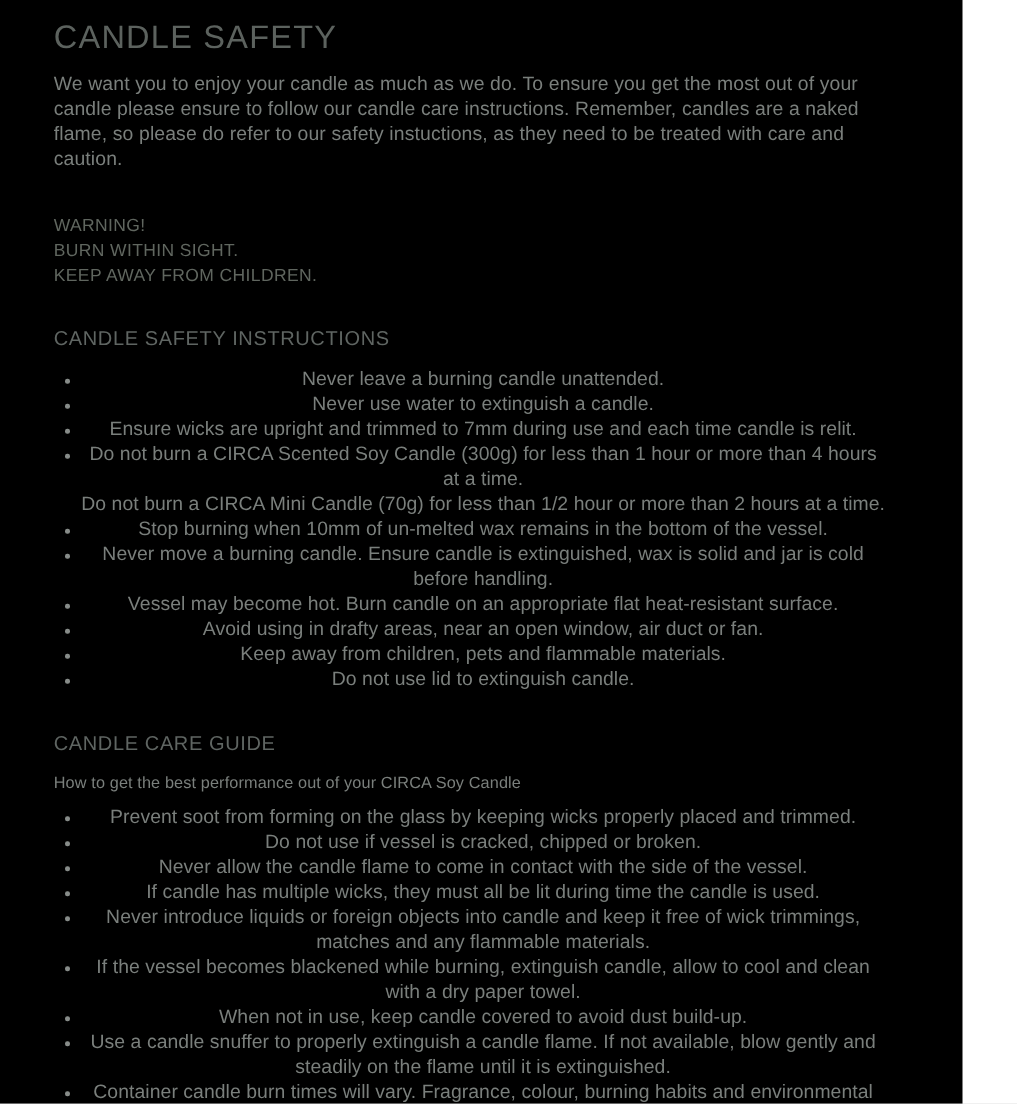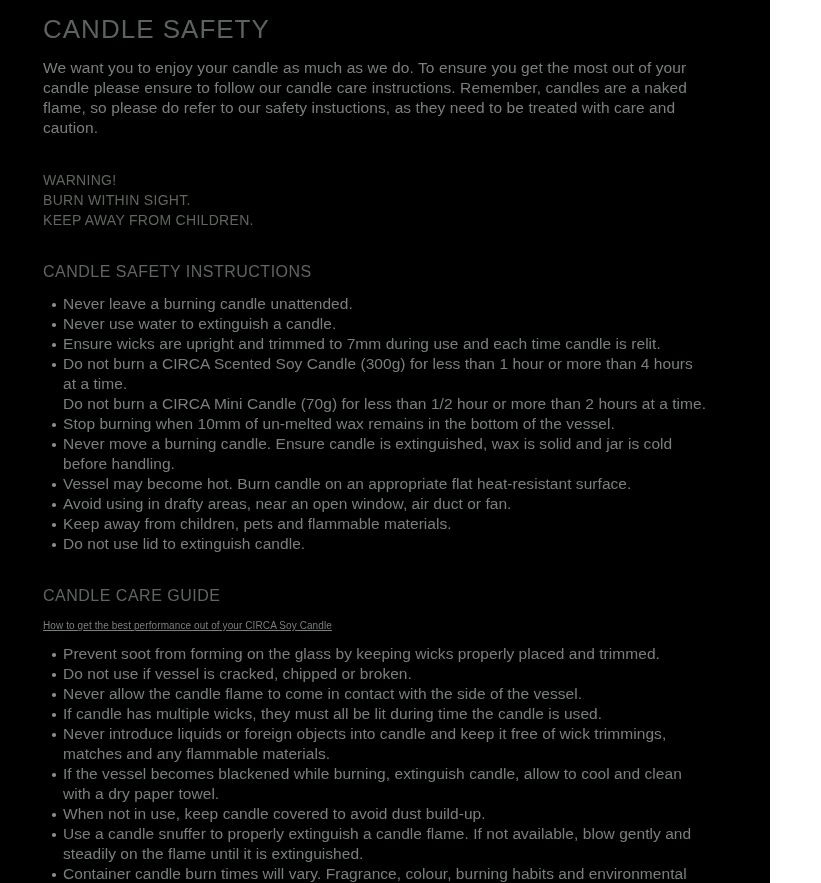--- a/index.html
+++ b/index.html
@@ -49,30 +49,30 @@
     line-height: 20px;
     font-weight: 400;
     letter-spacing: 0.5px;
     color: #5f6562;
   }
   .care-heading {
     margin-bottom: 10px;
   }
   .subheading {
     margin: 0 0 8px 0;
-    font-size: 10px;
+    font-size: 13px;
     line-height: 20px;
     letter-spacing: 0.1px;
     color: #7a7f7c;
-    text-decoration: underline;
   }
   ul.bullet-list {
     margin: 0 0 32px 0;
     padding: 0 0 0 20px;
     list-style: none;
+    text-align: center;
   }
   ul.bullet-list.last {
     margin-bottom: 0;
   }
   ul.bullet-list li {
     position: relative;
     font-size: 15.5px;
     line-height: 20px;
     letter-spacing: 0.05px;
     color: #7a7f7c;

